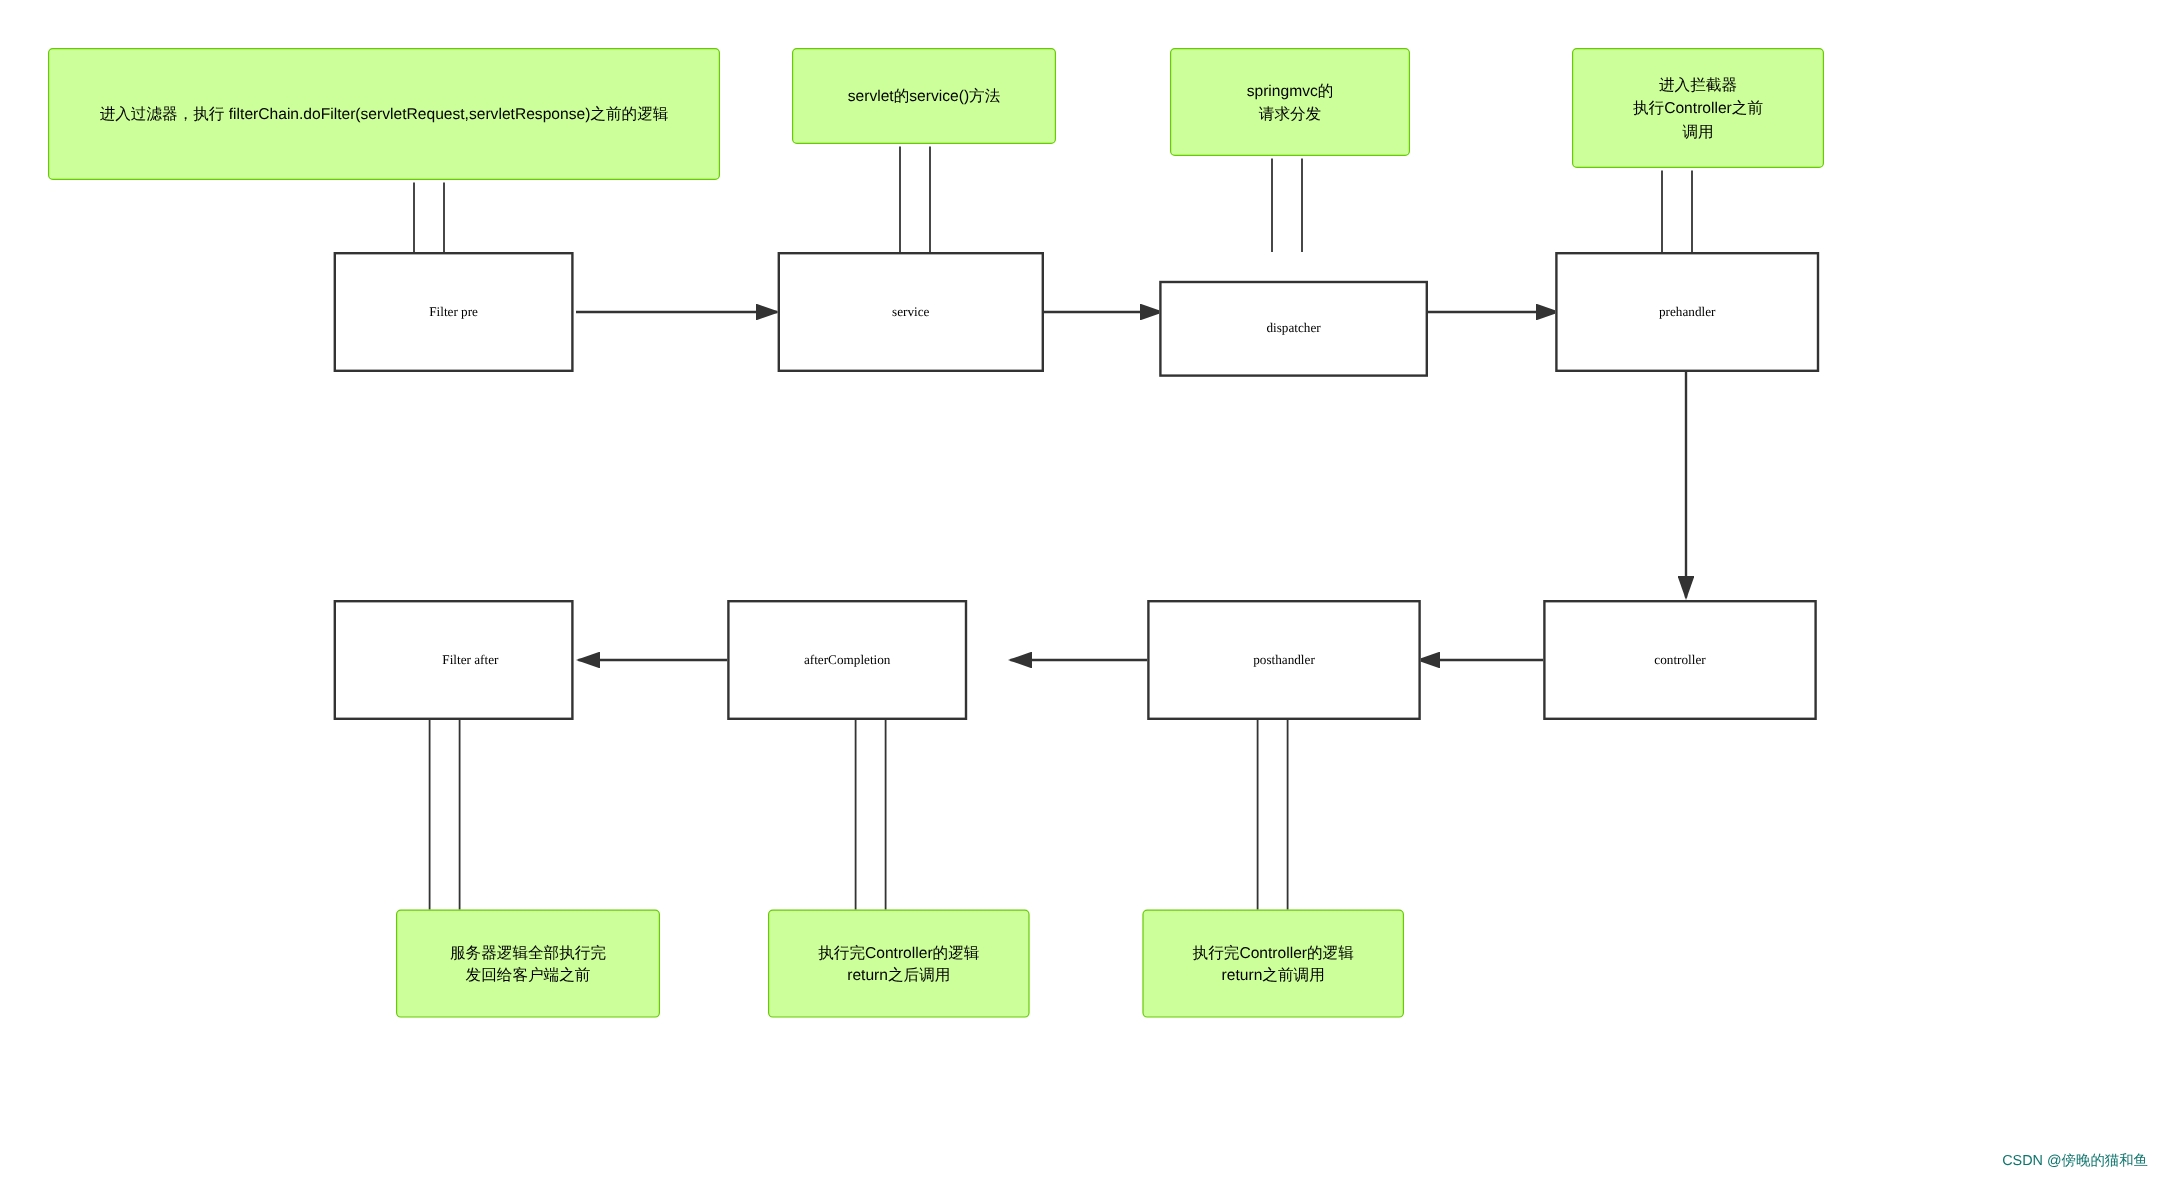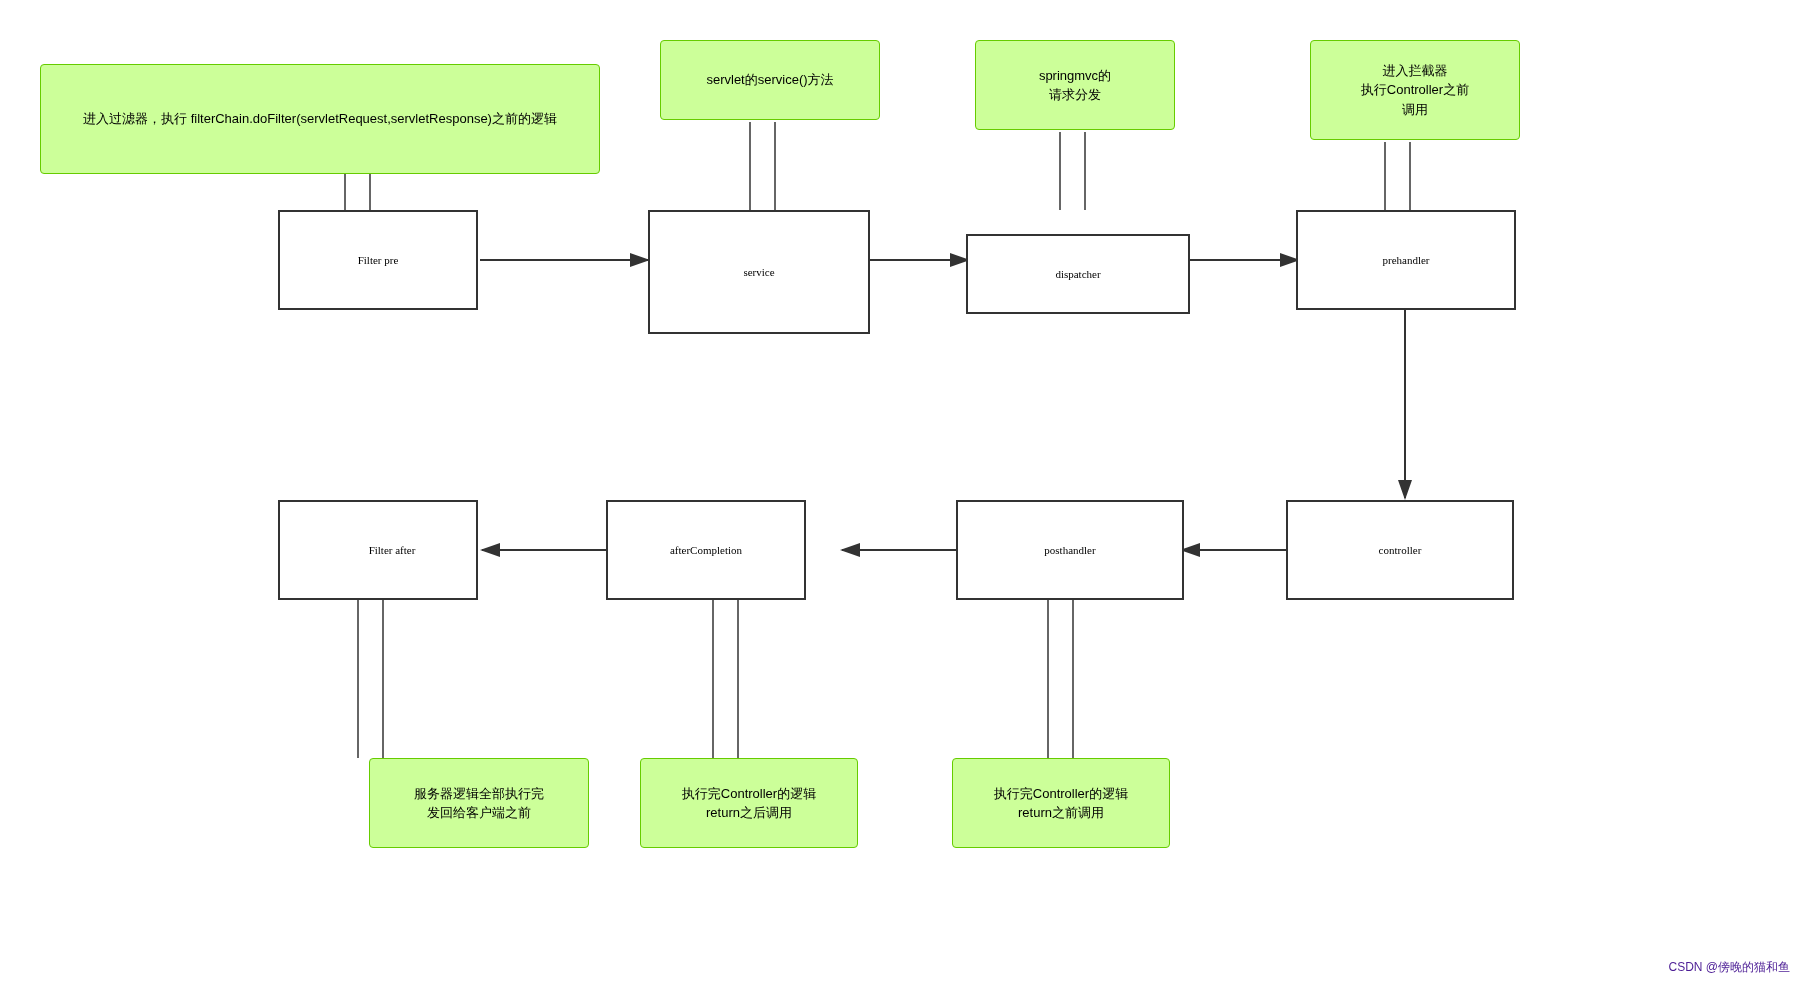--- a/index.html
+++ b/index.html
@@ -55,21 +55,21 @@
       width: 1810px;
       height: 988px;
       pointer-events: none;
     }
 
     .watermark {
       position: absolute;
       bottom: 12px;
       right: 20px;
       font-size: 12px;
-      color: #4c1d95;
+      color: #0f766e;
     }
   </style>
 </head>
 <body>
 
 <div class="diagram-container">
 
   <svg class="arrows-svg">
     <defs>
       <marker id="arrowhead" markerWidth="10" markerHeight="7" refX="9" refY="3.5" orient="auto">
@@ -107,42 +107,42 @@
     <line x1="383" y1="600" x2="383" y2="758" stroke="#333" stroke-width="1.5"></line>
 
     <line x1="713" y1="600" x2="713" y2="758" stroke="#333" stroke-width="1.5"></line>
     <line x1="738" y1="600" x2="738" y2="758" stroke="#333" stroke-width="1.5"></line>
 
     <line x1="1048" y1="600" x2="1048" y2="758" stroke="#333" stroke-width="1.5"></line>
     <line x1="1073" y1="600" x2="1073" y2="758" stroke="#333" stroke-width="1.5"></line>
 
   </svg>
 
-  <div class="green-box" style="left:40px; top:40px; width:560px; height:110px; font-size:13px;margin-top:24px;">
+  <div class="green-box" style="left:40px; top:40px; width:560px; height:110px; font-size:13px;">
     <span>进入过滤器，执行
 filterChain.doFilter(servletRequest,servletResponse)之前的逻辑</span>
   </div>
 
   <div class="green-box" style="left:660px; top:40px; width:220px; height:80px;">
     <span>servlet的service()方法</span>
   </div>
 
   <div class="green-box" style="left:975px; top:40px; width:200px; height:90px;">
     <span>springmvc的<br>请求分发</span>
   </div>
 
   <div class="green-box" style="left:1310px; top:40px; width:210px; height:100px;">
     <span>进入拦截器<br>执行Controller之前<br>调用</span>
   </div>
 
   <div class="white-box" style="left:278px; top:210px; width:200px; height:100px;">
     <span>Filter pre</span>
   </div>
 
-  <div class="white-box" style="left:648px; top:210px; width:222px; height:124px;">
+  <div class="white-box" style="left:648px; top:210px; width:222px; height:100px;">
     <span>service</span>
   </div>
 
   <div class="white-box" style="left:966px; top:210px; width:224px; height:80px;margin-top:24px;">
     <span>dispatcher</span>
   </div>
 
   <div class="white-box" style="left:1296px; top:210px; width:220px; height:100px;">
     <span>prehandler</span>
   </div>
@@ -156,21 +156,21 @@
   </div>
 
   <div class="white-box" style="left:956px; top:500px; width:228px; height:100px;">
     <span>posthandler</span>
   </div>
 
   <div class="white-box" style="left:1286px; top:500px; width:228px; height:100px;">
     <span>controller</span>
   </div>
 
-  <div class="green-box" style="left:330px; top:758px; width:220px; height:90px;margin-left:39px;">
+  <div class="green-box" style="left:330px; top:758px; width:220px; height:90px;">
     <span>服务器逻辑全部执行完<br>发回给客户端之前</span>
   </div>
 
   <div class="green-box" style="left:640px; top:758px; width:218px; height:90px;">
     <span>执行完Controller的逻辑<br>return之后调用</span>
   </div>
 
   <div class="green-box" style="left:952px; top:758px; width:218px; height:90px;">
     <span>执行完Controller的逻辑<br>return之前调用</span>
   </div>

